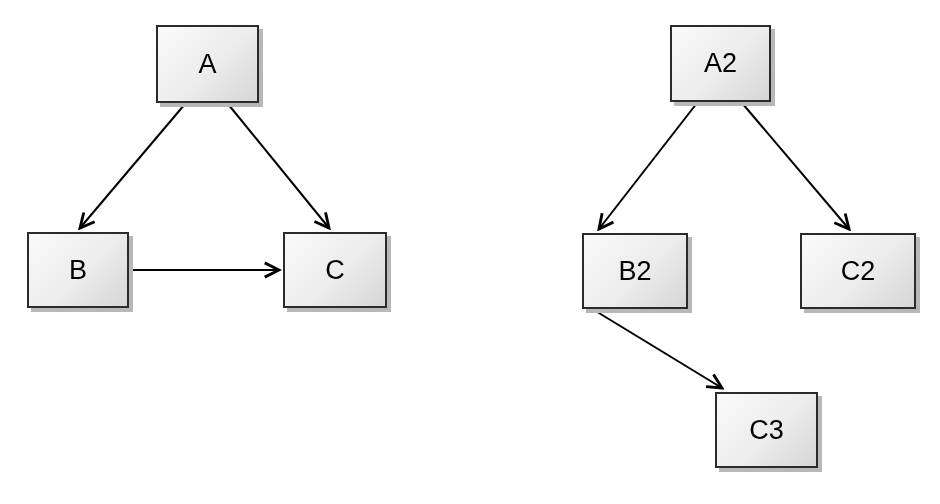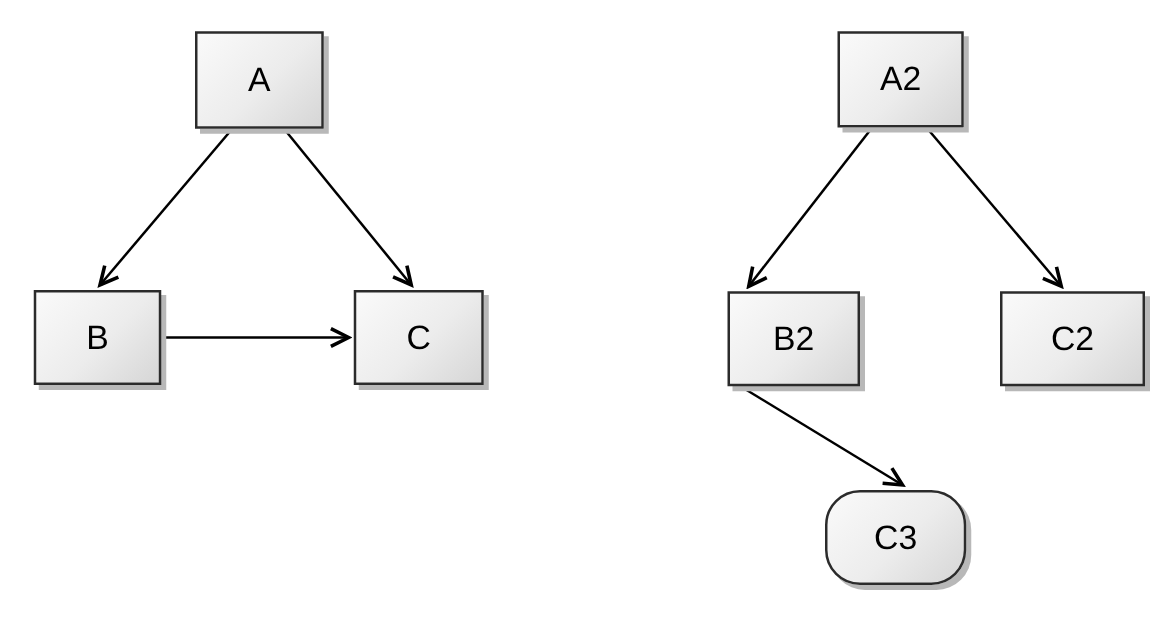--- a/index.html
+++ b/index.html
@@ -38,21 +38,21 @@
     line-height: 1;
     user-select: none;
   }
   
   #node-A  { left: 156px; top: 25px;  width: 103px; height: 78px; }
   #node-B  { left: 27px;  top: 232px; width: 102px; height: 76px; }
   #node-C  { left: 283px; top: 232px; width: 104px; height: 76px; }
   #node-A2 { left: 670px; top: 25px;  width: 101px; height: 77px; }
   #node-B2 { left: 542px; top: 233px; width: 106px; height: 76px; margin-left: 40px; }
   #node-C2 { left: 800px; top: 233px; width: 116px; height: 76px; }
-  #node-C3 { left: 660px; top: 392px; width: 113px; height: 76px; border-radius: 28px; }
+  #node-C3 { left: 715px; top: 392px; width: 103px; height: 76px; }
   .edge {
     stroke: #000000;
     stroke-width: 2;
     fill: none;
   }
 </style>
 </head>
 <body>
 
 <div class="canvas">

